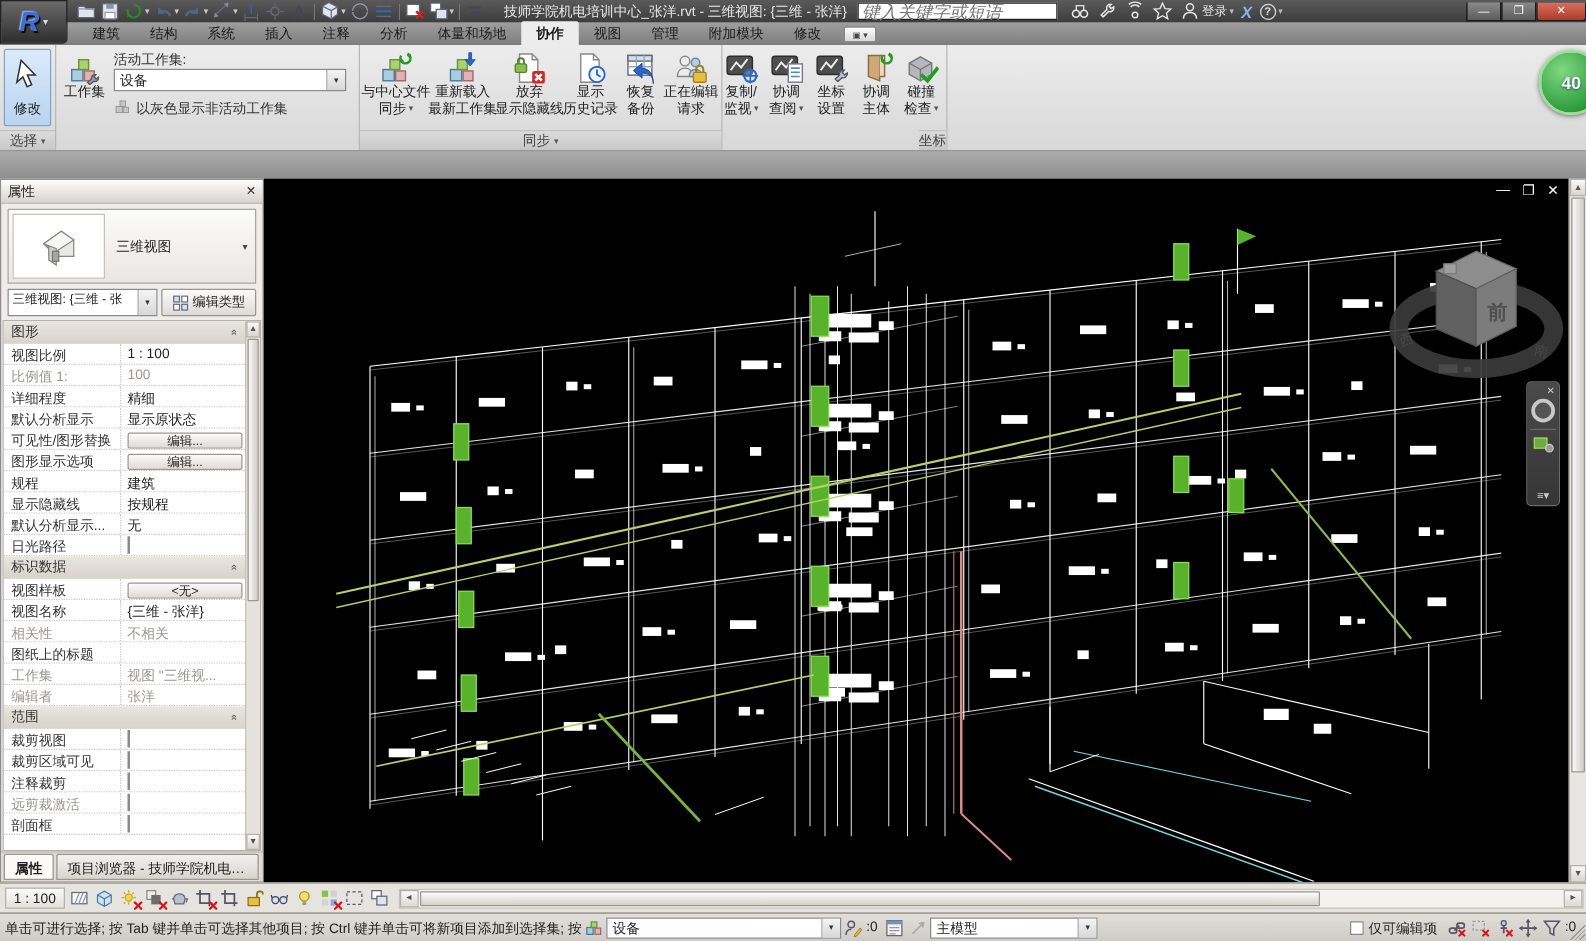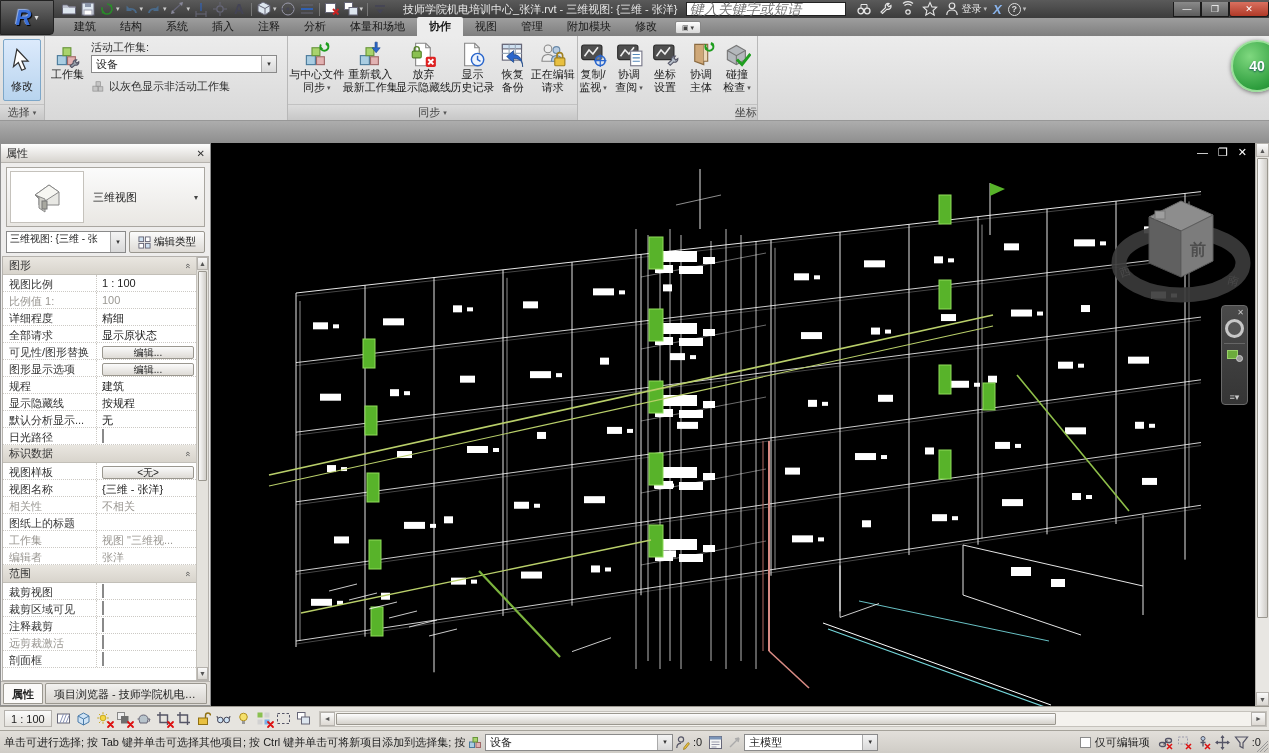--- a/index.html
+++ b/index.html
@@ -611,21 +611,21 @@
             </div>
             <div class="prow gray">
               <div class="plabel">比例值 1:</div>
               <div class="pval"><span>100</span></div>
             </div>
             <div class="prow">
               <div class="plabel">详细程度</div>
               <div class="pval"><span>精细</span></div>
             </div>
             <div class="prow">
-              <div class="plabel">全部请求</div>
+              <div class="plabel">默认分析显示</div>
               <div class="pval"><span>显示原状态</span></div>
             </div>
             <div class="prow">
               <div class="plabel">可见性/图形替换</div>
               <div class="pval">
                 <span class="pbtn">编辑...</span>
               </div>
             </div>
             <div class="prow">
               <div class="plabel">图形显示选项</div>

